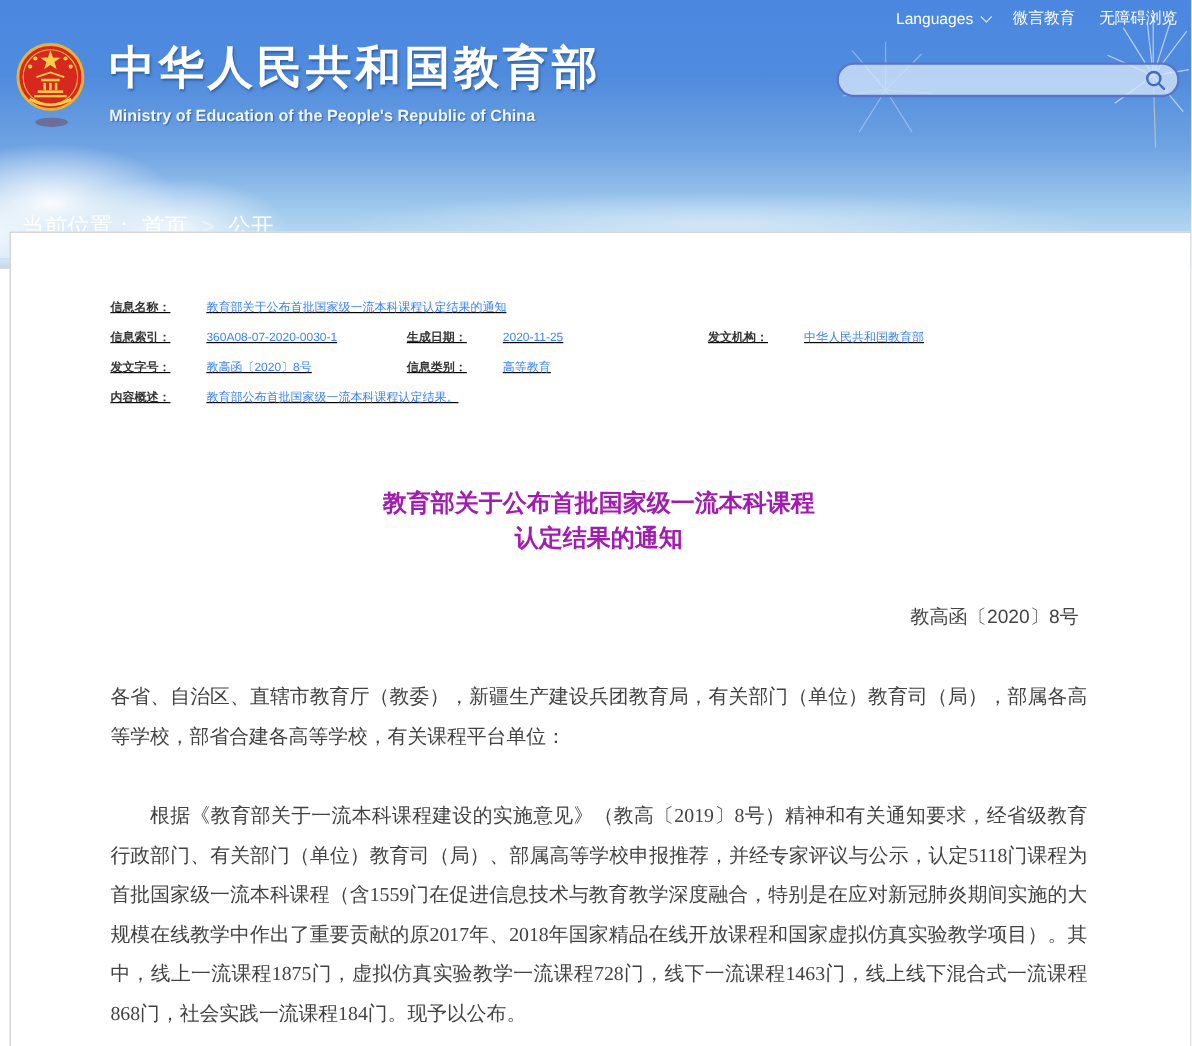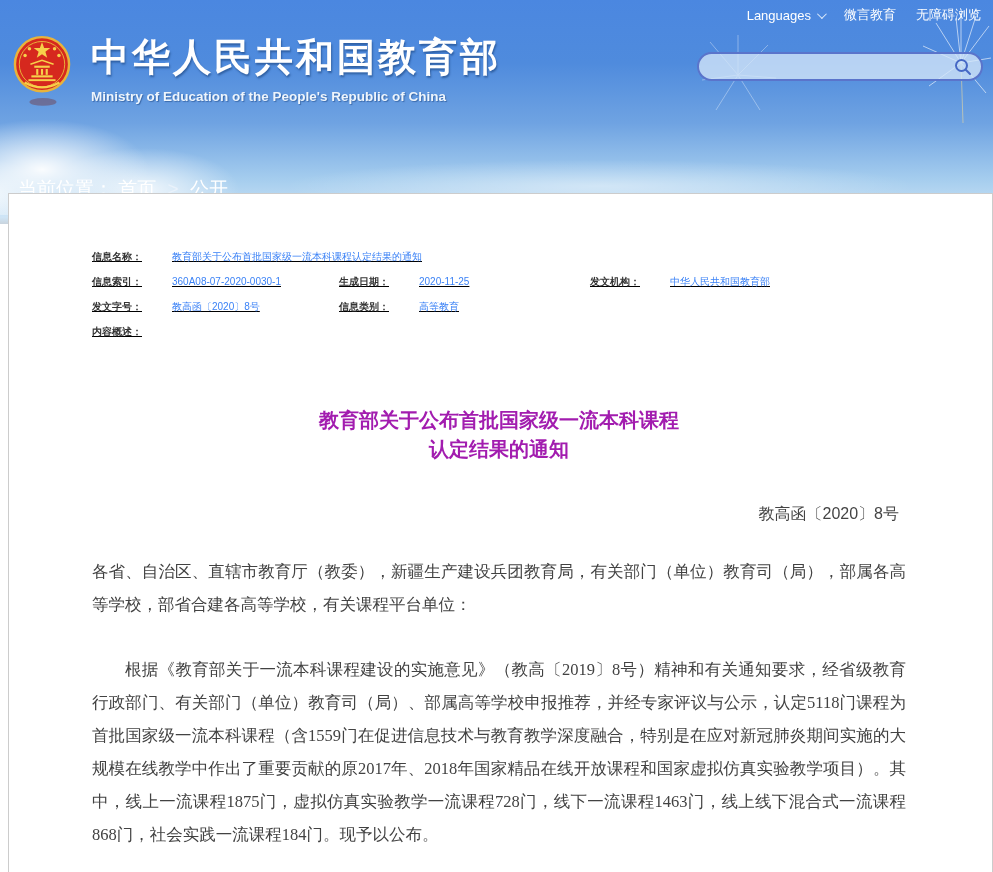--- a/index.html
+++ b/index.html
@@ -60,21 +60,21 @@
   .m-label { font-weight:bold; color:#333333; width:80px; flex:0 0 auto; }
   .m-val { color:#3b82f6; }
   .w1 { width:167px; flex:0 0 auto; }
   .w2 { width:171px; flex:0 0 auto; }
 
   .doc-title { margin:62px 86px 0 83px; text-align:center; font-size:20px; font-weight:bold;
     color:#a21caf; line-height:29px; }
   .doc-number { margin:40px 93px 0 0; text-align:right; font-size:16px; color:#444444; }
 
   .body-text { margin:0 86px 0 83px; font-size:16.5px; color:#424242; line-height:33px; text-align:justify; }
-  .p1 { margin-top:30px; }
+  .p1 { margin-top:40px; }
   .p2 { margin-top:32px; text-indent:2em;font-family:Liberation Serif, serif; }
 </style>
 </head>
 <body>
 
 <div class="page">
 
   <header class="header">
     <div class="cloud cloud1"></div>
     <div class="cloud cloud2"></div>
@@ -173,20 +173,21 @@
         <span class="m-val">中华人民共和国教育部</span>
       </div>
       <div class="meta-row">
         <span class="m-label">发文字号：</span>
         <span class="m-val w1">教高函〔2020〕8号</span>
         <span class="m-label">信息类别：</span>
         <span class="m-val w2">高等教育</span>
       </div>
       <div class="meta-row">
         <span class="m-label">内容概述：</span>
+        <span class="m-val">教育部公布首批国家级一流本科课程认定结果。</span>
       </div>
     </div>
 
     <h1 class="doc-title">
       <div>教育部关于公布首批国家级一流本科课程</div>
       <div>认定结果的通知</div>
     </h1>
 
     <div class="doc-number">教高函〔2020〕8号</div>
 

